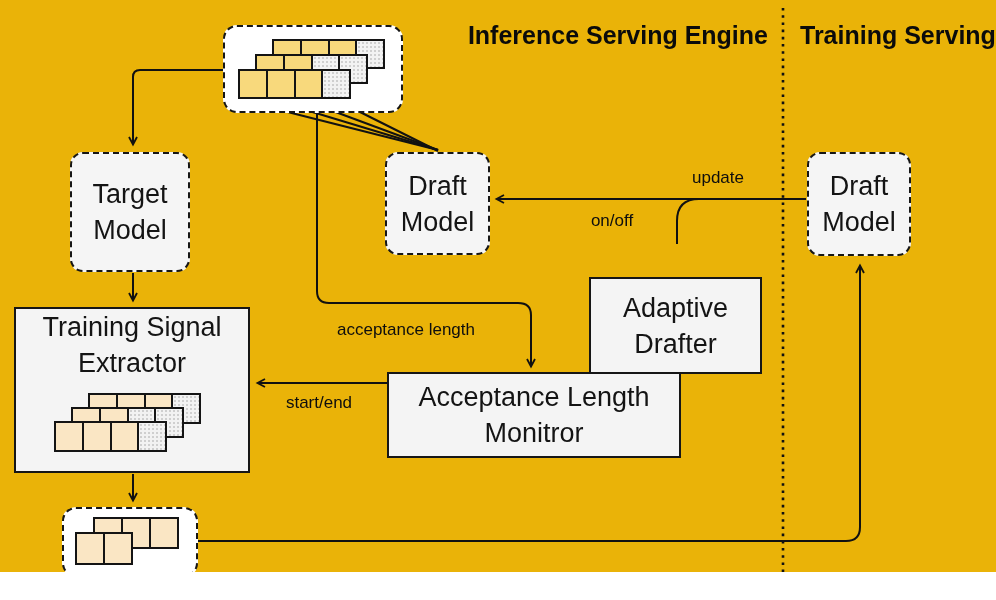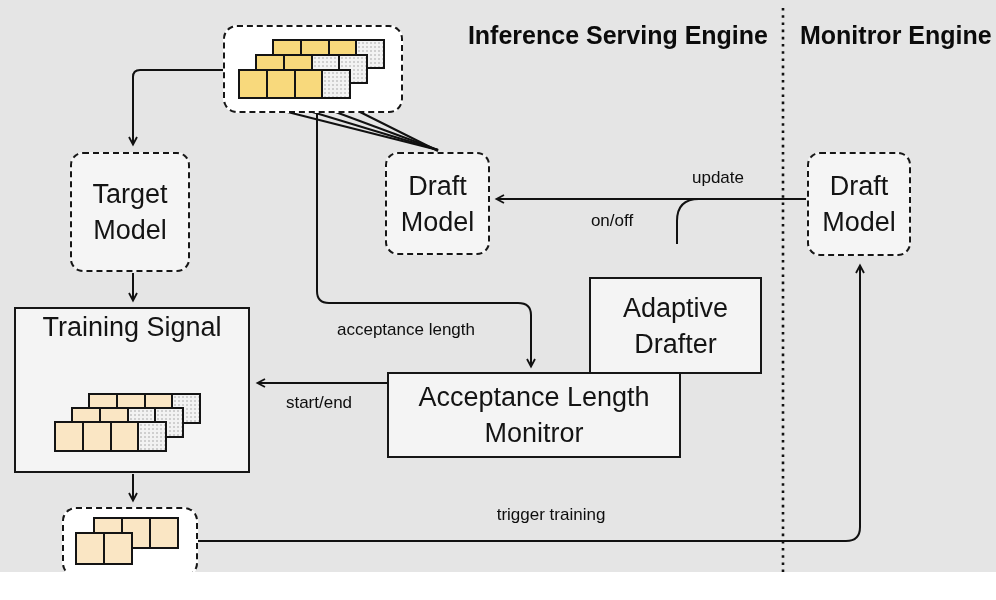--- a/index.html
+++ b/index.html
@@ -1,17 +1,17 @@
 <!DOCTYPE html>
 <html style="--gold: #F8D97C; --peach: #FAE6C4; --graycell: #F2F2F2; --nodefill: #F5F5F5; --solidfill: #F4F4F4;"><head>
 <meta charset="utf-8">
 <style>
   html,body{margin:0;padding:0;background:#ffffff;}
   .canvas{
-    position:relative;width:996px;height:572px;background:#e5e5e5;overflow:hidden;
+    position:relative;width:996px;height:572px;background:#eab308;overflow:hidden;
     font-family:"Liberation Sans","DejaVu Sans",sans-serif;color:#111;
   }
   svg.edges{position:absolute;left:0;top:0;width:996px;height:600px;pointer-events:none;}
 
   
   .hdr{position:absolute;font-weight:700;font-size:25px;line-height:31px;color:#0b0b0b;white-space:nowrap;}
   .hdr-left{top:20px;right:228px;text-align:right;}
   .hdr-right{top:20px;left:800px;}
 
   
@@ -70,21 +70,21 @@
       <path d="M806,199 H497" marker-end="url(#arr)"></path>
 
       <path d="M699,199 Q677,199 677,221 V244"></path>
 
       <path d="M198,541 H846 Q860,541 860,527 V266" marker-end="url(#arr)"></path>
     </g>
   </svg>
 
   <div class="hdr hdr-left">Inference Serving Engine</div>
   <div class="hdr hdr-right">
-    <div>Monitror Engine</div>
+    <div>Training Serving</div>
   </div>
 
   <div class="tokenbox" style="left:223px;top:25px;width:180px;height:88px;"></div>
   <div class="token-layer" style="left:272px;top:39px;z-index:3;">
       <div class="tcell gold"></div>
       <div class="tcell gold"></div>
       <div class="tcell gold"></div>
       <div class="tcell gray"></div>
     </div>
   <div class="token-layer" style="left:255px;top:54px;z-index:4;">
@@ -110,20 +110,21 @@
     <div>Model</div>
   </div>
 
   <div class="node solidbox" style="left:589px;top:245px;width:173px;height:97px;margin-top:32px;">
     <div>Adaptive</div>
     <div>Drafter</div>
   </div>
 
   <div class="node solidbox extractor" style="left:14px;top:307px;width:236px;height:166px;">
     <div>Training Signal</div>
+    <div>Extractor</div>
   </div>
   <div class="token-layer" style="left:88px;top:393px;height:31px;z-index:3;">
       <div class="tcell peach"></div>
       <div class="tcell peach"></div>
       <div class="tcell peach"></div>
       <div class="tcell gray"></div>
     </div>
   <div class="token-layer" style="left:71px;top:407px;height:31px;z-index:4;">
       <div class="tcell peach"></div>
       <div class="tcell peach"></div>
@@ -155,15 +156,14 @@
 
   <div class="node dashedbox" style="left:807px;top:152px;width:104px;height:104px;">
     <div>Draft</div>
     <div>Model</div>
   </div>
 
   <div class="elabel" style="left:718px;top:165px;">update</div>
   <div class="elabel" style="left:612px;top:208px;">on/off</div>
   <div class="elabel" style="left:406px;top:317px;">acceptance length</div>
   <div class="elabel" style="left:319px;top:390px;">start/end</div>
-  <div class="elabel" style="left:551px;top:502px;">trigger training</div>
 
 </div>
 
 </body></html>

